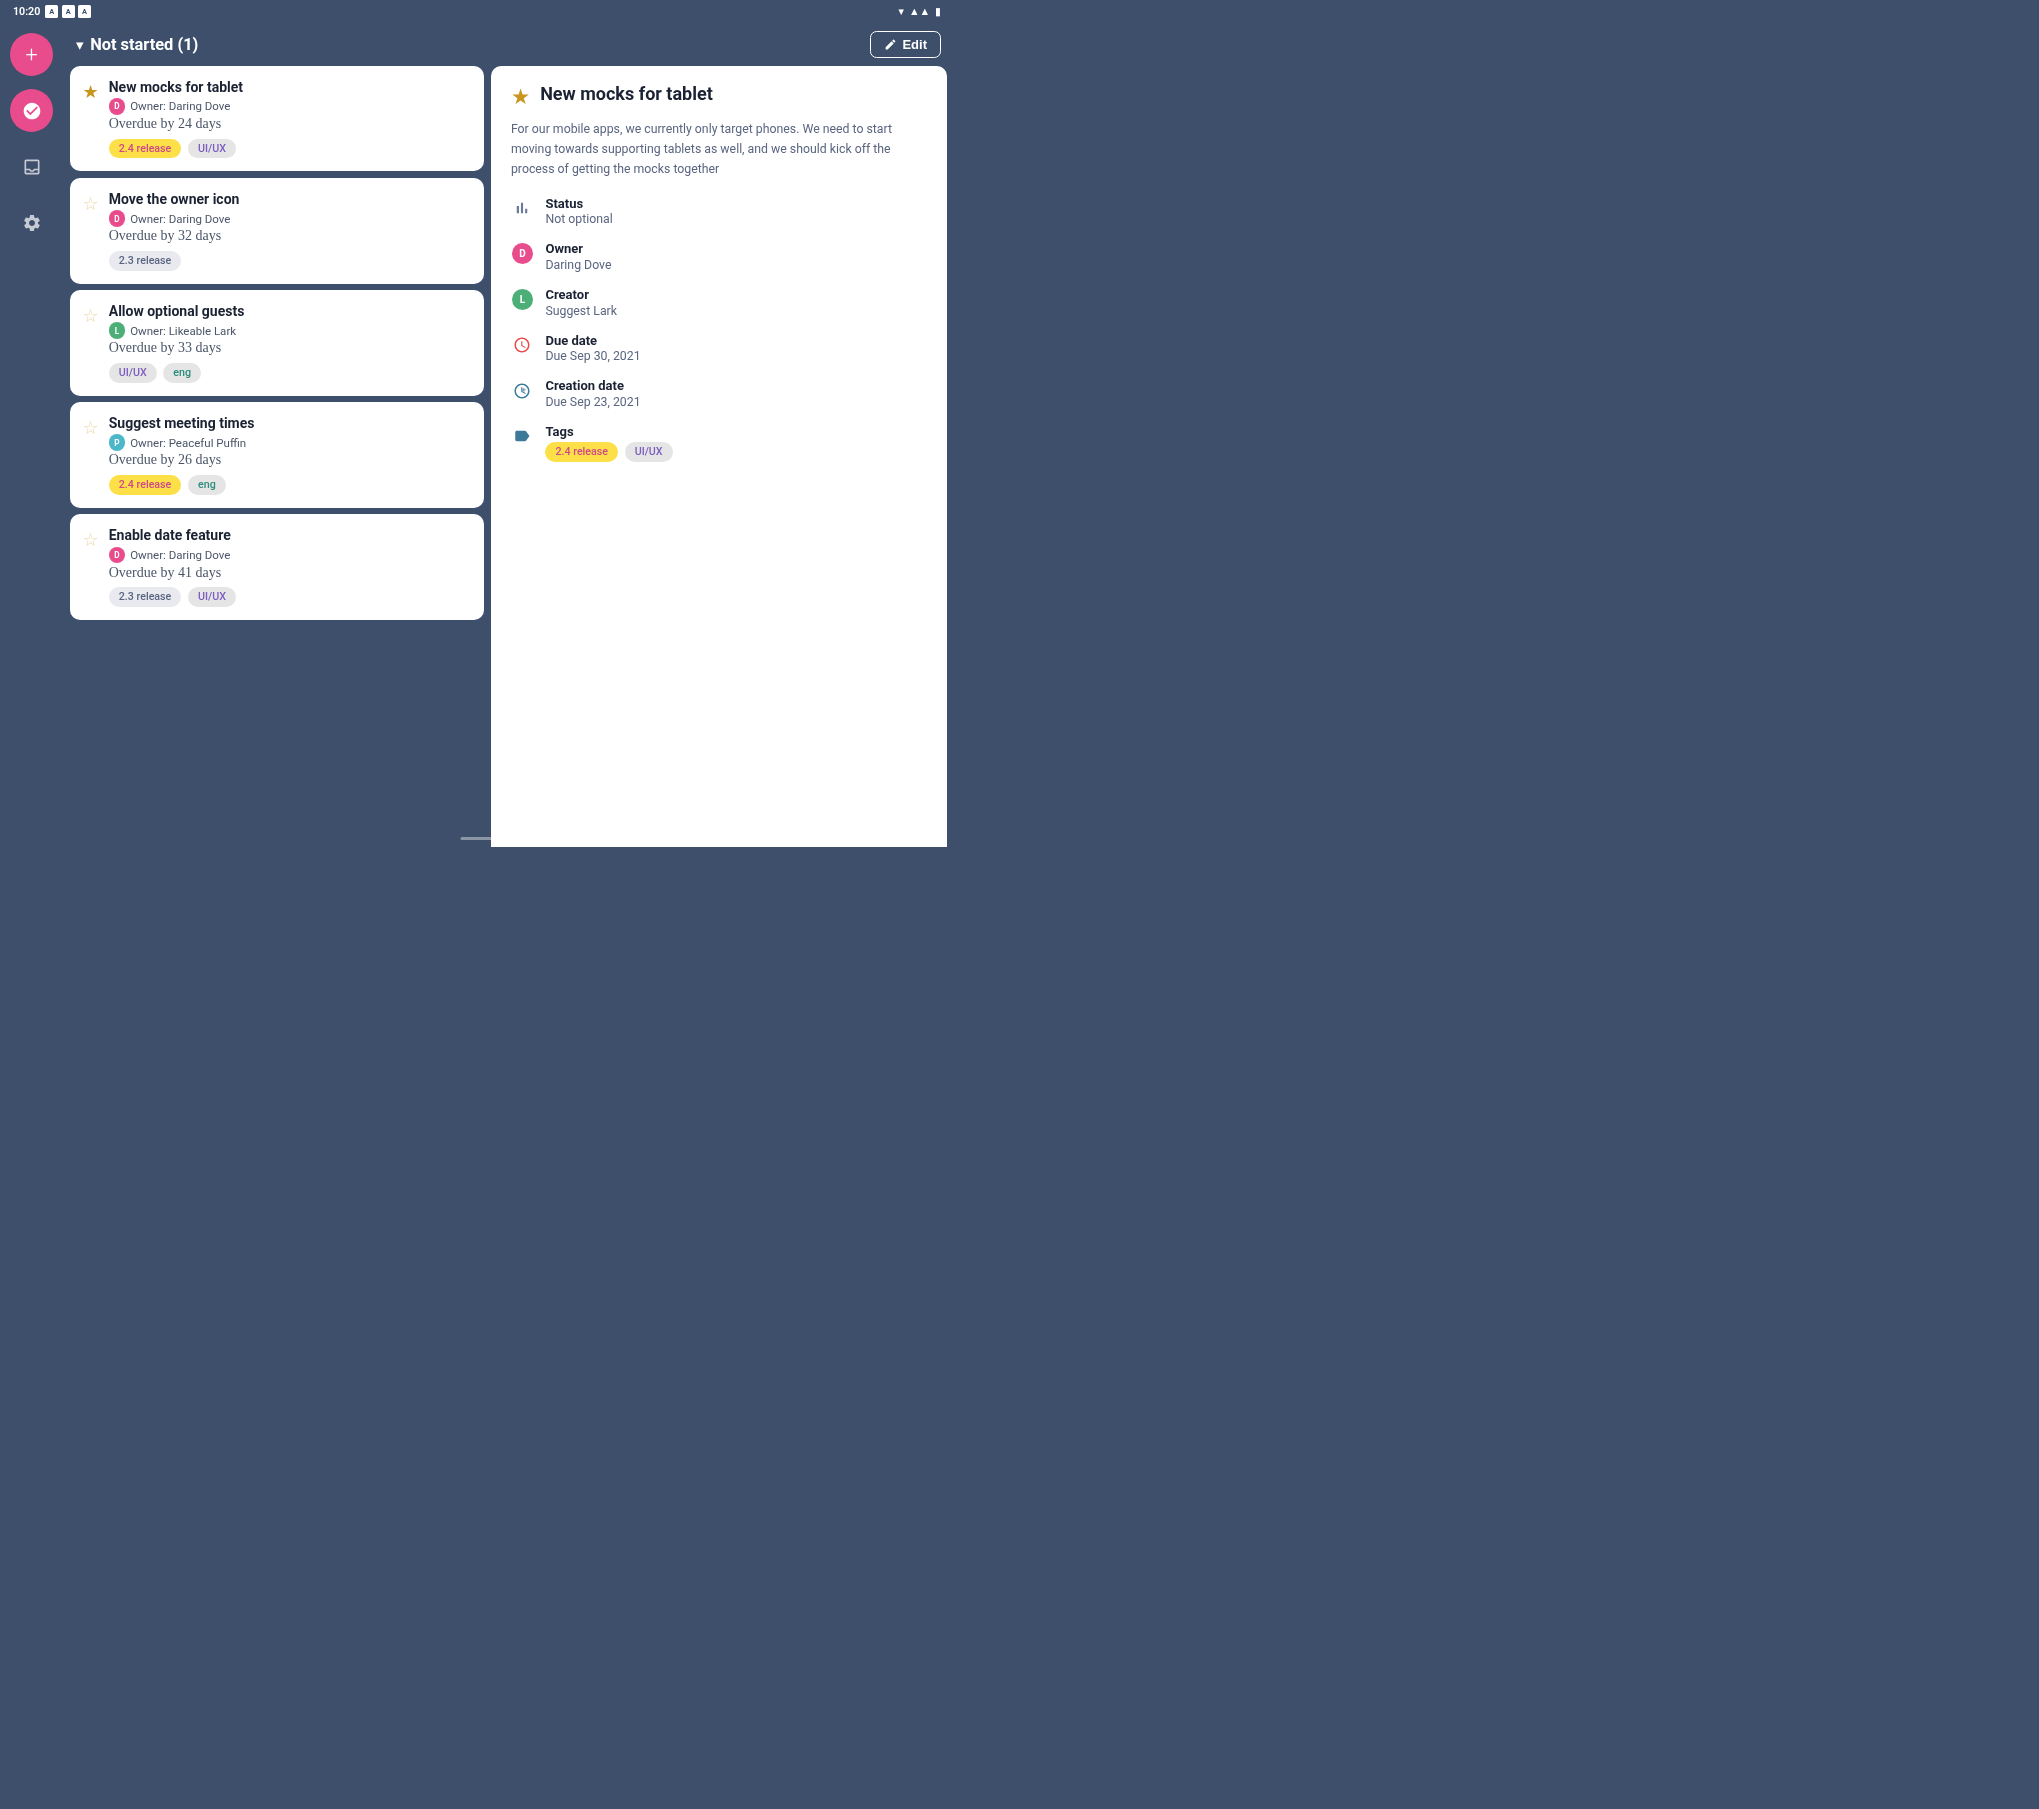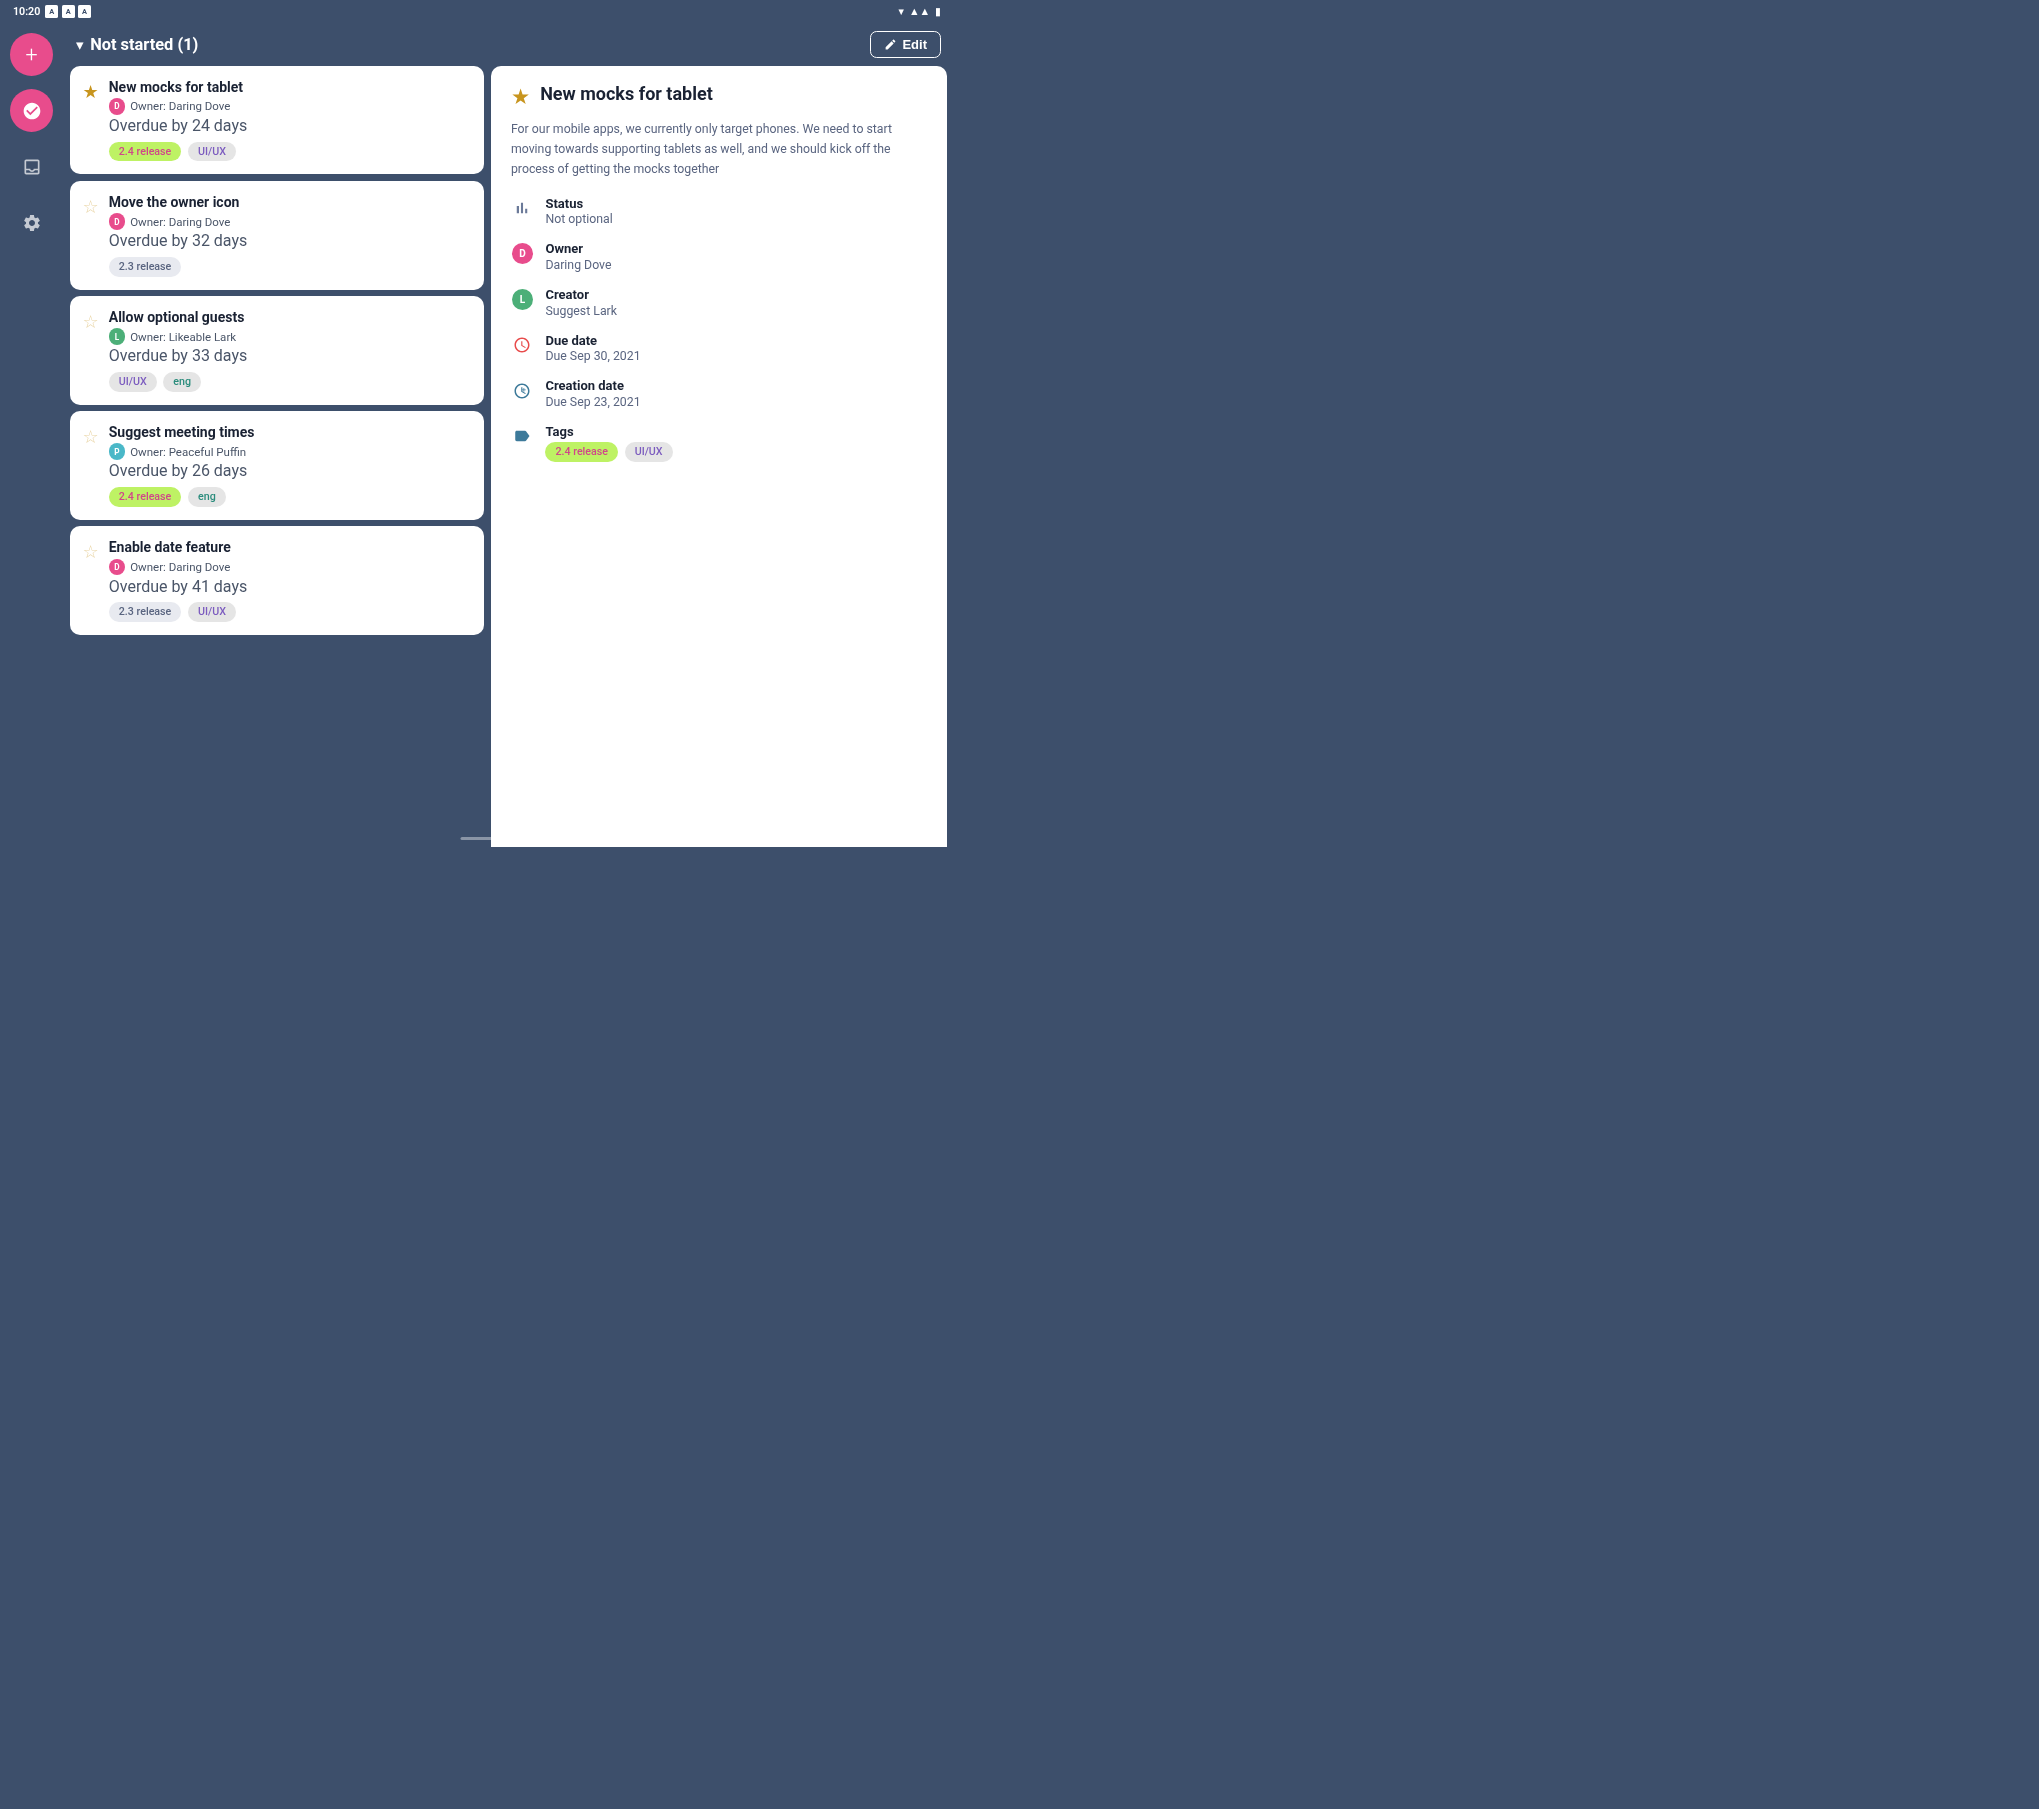--- a/index.html
+++ b/index.html
@@ -220,36 +220,37 @@
       font-size: 8.2px;
       color: white;
       font-weight: bold;
       flex-shrink: 0;
     }
     .owner-text {
       font-size: 11.5px;
       color: #4a5568;
     }
     .overdue-text {
-      font-size: 16px;
+      font-size: 14px;
       color: #4a5568;
       margin-bottom: 6.6px;
+      font-family: Liberation Serif, serif;
     }
     .tags-row {
       display: flex;
       gap: 6.6px;
       flex-wrap: wrap;
     }
     .tag {
       padding: 3.3px 10px;
       border-radius: 16.4px;
       font-size: 10.7px;
       font-weight: 500;
     }
-    .tag-pink { background: #bef264; color: #d0478a; }
+    .tag-pink { background: #fde047; color: #d0478a; }
     .tag-purple { background: #e5e5e5; color: #7c5cbf; }
     .tag-gray { background: #e8eaf0; color: #5a6580; }
     .tag-teal { background: #e5e5e5; color: #2a8c7c; }
 
     
     .detail-panel {
       width: 52%;
       background: white;
       border-radius: 10px 10px 0 0;
       overflow-y: auto;

